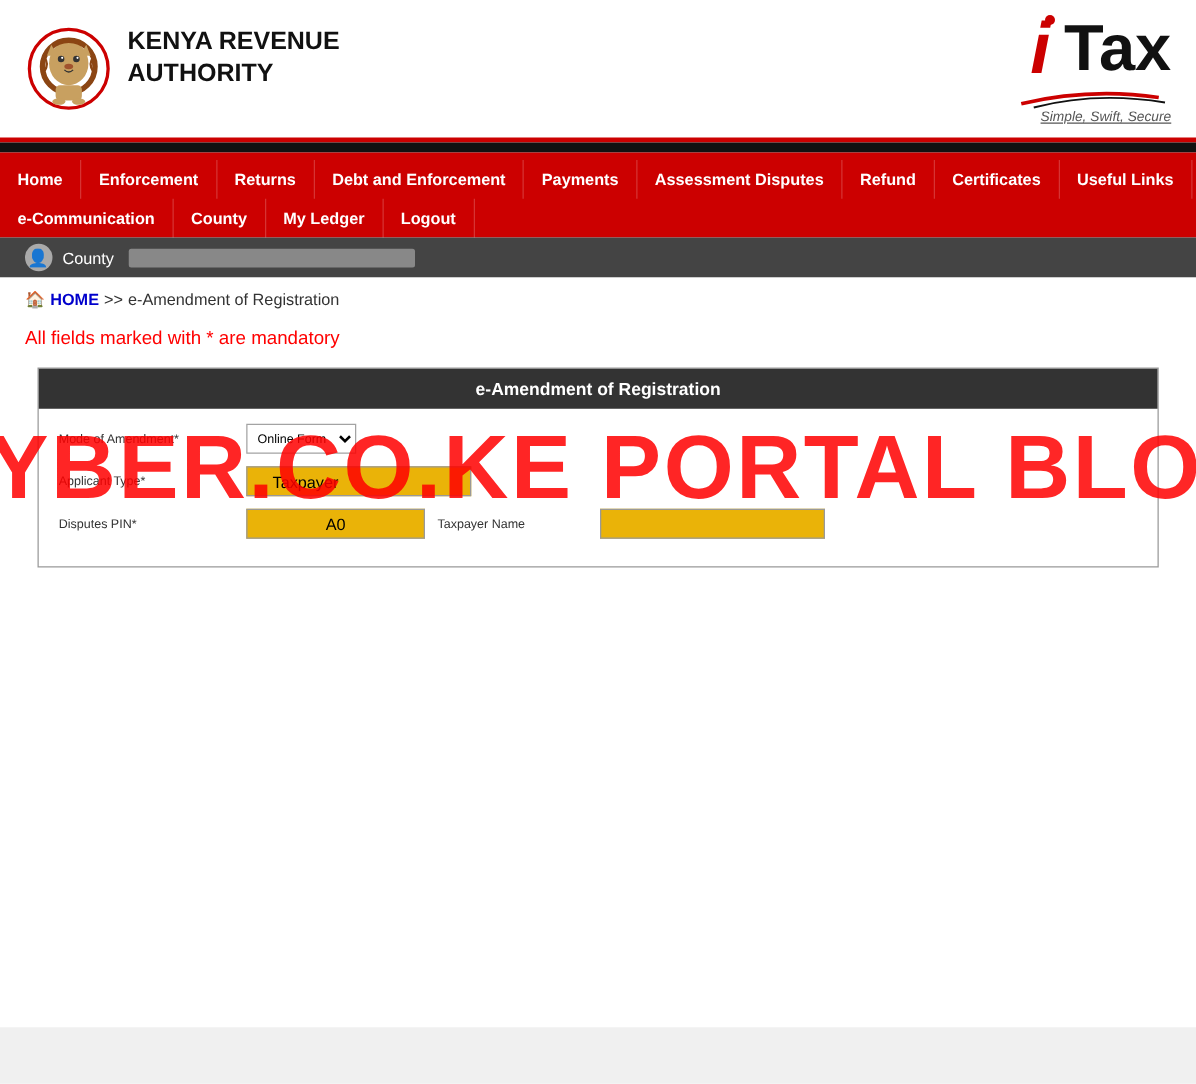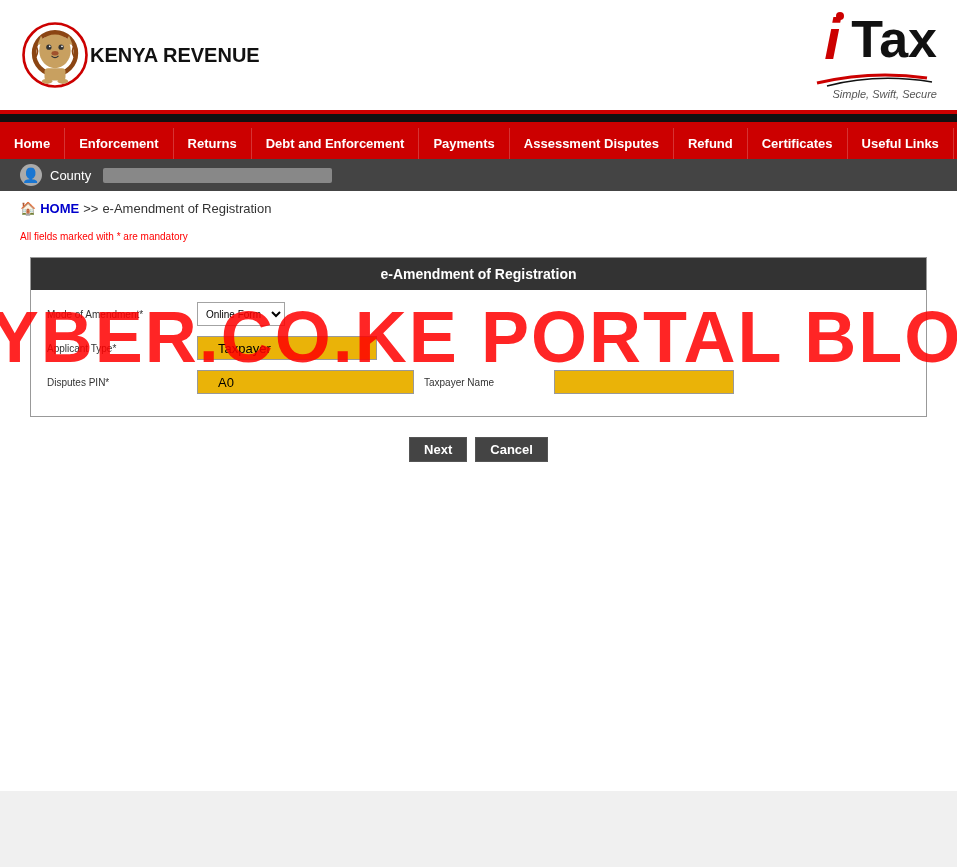--- a/index.html
+++ b/index.html
@@ -9,37 +9,37 @@
     .header {
       background: white;
       display: flex;
       align-items: center;
       justify-content: space-between;
       padding: 10px 20px;
       border-bottom: 4px solid #cc0000;
     }
     .header-logo-left {
       display: flex;
-      align-items: center;
-      gap: 0;
+      gap: 12px;
     }
     .kra-lion {
       width: 70px;
       height: 70px;
     }
     .itax-logo {
       display: flex;
       align-items: center;
       gap: 5px;
     }
     .itax-tagline {
       font-size: 11px;
       color: #555;
       font-style: italic;
       text-align: center;
+      text-decoration: underline;
     }
     .itax-wrapper {
       display: flex;
       flex-direction: column;
       align-items: flex-end;
     }
 
     
     .black-bar {
       background: #111;
@@ -120,21 +120,21 @@
     }
     .breadcrumb a {
       color: #0000cc;
       text-decoration: none;
       font-weight: bold;
     }
 
     
     .mandatory-note {
       color: red;
-      font-size: 10px;
+      font-size: 15px;
       margin-bottom: 15px;
     }
 
     
     .form-panel {
       border: 1px solid #999;
       background: white;
       margin: 0 10px;
     }
     .form-panel-title {
@@ -251,20 +251,21 @@
       <rect x="28" y="55" width="24" height="14" rx="4" fill="#c8a060"></rect>
 
       <ellipse cx="31" cy="70" rx="6" ry="3" fill="#c8a060"></ellipse>
       <ellipse cx="49" cy="70" rx="6" ry="3" fill="#c8a060"></ellipse>
 
       <path d="M18 30 Q22 35 18 42" fill="none" stroke="#8B4513" stroke-width="2"></path>
       <path d="M62 30 Q58 35 62 42" fill="none" stroke="#8B4513" stroke-width="2"></path>
     </svg>
     <div>
       <div style="font-size:20px;font-weight:bold;color:#111;text-transform:uppercase;line-height:1.3;">Kenya Revenue</div>
+      <div style="font-size:20px;font-weight:bold;color:#111;text-transform:uppercase;line-height:1.3;">Authority</div>
     </div>
   </div>
   <div class="itax-wrapper">
     <div class="itax-logo">
       <div style="position:relative;display:inline-block;">
         <span style="font-size:58px;font-weight:bold;color:#cc0000;font-style:italic;line-height:1;">i</span>
         <span style="position:absolute;top:2px;right:-4px;width:8px;height:8px;background:#cc0000;border-radius:50%;display:block;"></span>
       </div>
       <span style="font-size:52px;font-weight:bold;color:#111;line-height:1;margin-left:6px;">Tax</span>
     </div>
@@ -285,20 +286,26 @@
     <a class="nav-item" href="#">Home</a>
     <a class="nav-item" href="#">Enforcement</a>
     <a class="nav-item" href="#">Returns</a>
     <a class="nav-item" href="#" style="font-weight:bold;text-align:right;">Debt and Enforcement</a>
     <a class="nav-item" href="#">Payments</a>
     <a class="nav-item" href="#">Assessment Disputes</a>
     <a class="nav-item" href="#">Refund</a>
     <a class="nav-item" href="#">Certificates</a>
     <a class="nav-item" href="#">Useful Links</a>
   </div>
+  <div class="nav-row">
+    <a class="nav-item" href="#">e-Communication</a>
+    <a class="nav-item" href="#">County</a>
+    <a class="nav-item" href="#">My Ledger</a>
+    <a class="nav-item" href="#">Logout</a>
+  </div>
 </div>
 
 <div class="welcome-bar">
   <div class="user-icon-circle">👤</div>
   <span>County</span>
   <span class="welcome-name-blur">&nbsp;&nbsp;&nbsp;&nbsp;&nbsp;&nbsp;&nbsp;&nbsp;&nbsp;&nbsp;&nbsp;&nbsp;&nbsp;&nbsp;&nbsp;&nbsp;&nbsp;&nbsp;&nbsp;&nbsp;&nbsp;&nbsp;&nbsp;&nbsp;&nbsp;&nbsp;&nbsp;&nbsp;&nbsp;&nbsp;</span>
 </div>
 
 <div class="content">
 
@@ -333,27 +340,23 @@
           <span class="form-label">
             <span>Applicant Type*</span>
           </span>
           <input type="text" class="form-input" style="width: 180px;" value="Taxpayer">
         </div>
 
         <div class="form-row">
           <span class="form-label">
             <span>Disputes PIN*</span>
           </span>
-          <input type="text" class="form-input" style="width: 217px;" value="A0">
+          <input type="text" class="form-input" style="width: 143px; text-align: center;" value="A0">
           <span class="form-label" style="min-width:120px;">
             <span>Taxpayer Name</span>
           </span>
           <input type="text" class="form-input" style="width: 180px;" value="">
         </div>
       </div>
     </div>
   </div>
 
-  <div class="btn-row">
-    <button class="btn">Next</button>
-    <button class="btn btn-cancel">Cancel</button>
-  </div>
 </div>
 
 </body></html>

